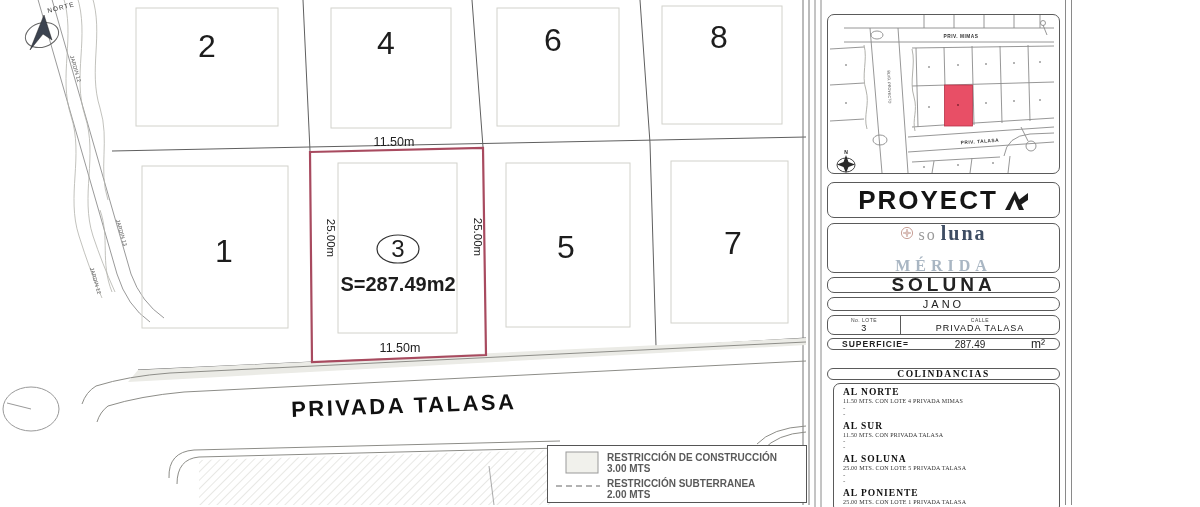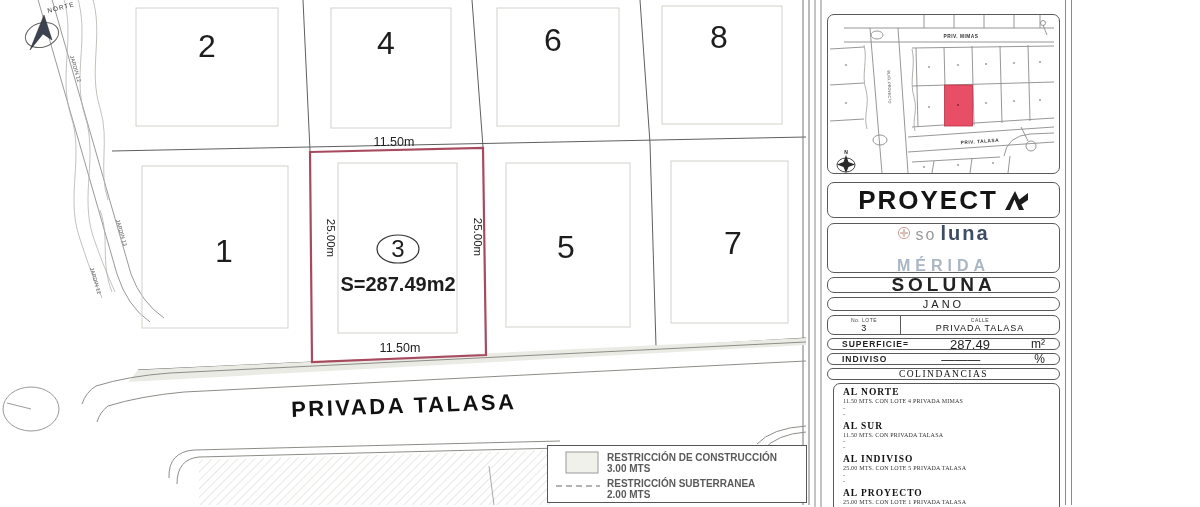--- a/index.html
+++ b/index.html
@@ -24,23 +24,23 @@
   .dev{font-size:19px;font-weight:700;letter-spacing:4px;color:#222;}
   .jano{font-size:11px;letter-spacing:3px;color:#222;}
   .lotcalle{display:flex;}
   .lot-cell{width:72px;border-right:1px solid #5a5a5a;display:flex;flex-direction:column;
             align-items:center;justify-content:center;}
   .calle-cell{flex:1;display:flex;flex-direction:column;align-items:center;justify-content:center;}
   .microlabel{font-size:5px;letter-spacing:.5px;color:#444;line-height:6px;}
   .fieldval{font-size:9px;letter-spacing:.5px;color:#111;line-height:10px;}
   .rowbox{display:flex;align-items:center;justify-content:space-between;padding:0 14px;}
   .rowlabel{font-size:8.5px;font-weight:700;letter-spacing:1px;color:#222;}
-  .rowval{font-size:13px;color:#222;}
+  .rowval{font-size:10px;color:#222;}
   .rowunit{font-size:12px;color:#222;}
-  .colind-title{font-family:"Liberation Serif",serif;font-size:9.5px;font-weight:400;
+  .colind-title{font-family:"Liberation Serif",serif;font-size:9.5px;font-weight:700;
                 letter-spacing:1.5px;color:#111;}
   .colind{padding:3px 9px;font-family:"Liberation Serif",serif;margin-left:6px;}
   .col-head{font-size:9.5px;font-weight:700;letter-spacing:1px;color:#111;line-height:10px;}
   .col-head.mt{margin-top:4px;}
   .col-detail{font-size:6px;color:#333;line-height:6.5px;margin-top:1px;letter-spacing:.2px;}
   .col-dash{font-size:7px;color:#555;line-height:6px;}
 </style>
 </head>
 <body>
 
@@ -202,21 +202,21 @@
     </div>
 
     <div class="sbox center" style="top:171px;height:36px;gap:5px;">
       <span class="proyecta-text">PROYECT</span>
       <svg width="26" height="21" viewBox="0 0 26 21">
         <path d="M2,20 L12,1 L21,20 L16,20 L11.5,9.5 L7,20 Z" fill="#1b1b1b"></path>
         <path d="M13,12 L25,3 L25,10 L16,16 Z" fill="#1b1b1b"></path>
       </svg>
     </div>
 
-    <div class="sbox col" style="top:212px;height:50px;">
+    <div class="sbox col" style="top:212px;height:50px;font-family:Liberation Serif, serif;">
       <div class="soluna-row">
         <svg width="14" height="14" viewBox="0 0 14 14" style="align-self:center">
           <circle cx="7" cy="7" r="5.6" fill="none" stroke="#c8a198" stroke-width="1"></circle>
           <path d="M7,3 Q9,7 7,11 Q5,7 7,3 M3,7 Q7,9 11,7 Q7,5 3,7" fill="none" stroke="#c8a198" stroke-width="0.7"></path>
         </svg>
         <span class="soluna-so">so</span>
         <span class="soluna-luna">luna</span>
       </div>
       <div class="merida">MÉRIDA</div>
     </div>
@@ -239,47 +239,42 @@
         <span class="fieldval" style="letter-spacing:1px">PRIVADA TALASA</span>
       </div>
     </div>
 
     <div class="sbox rowbox" style="top:327px;height:12px;">
       <span class="rowlabel">SUPERFICIE=</span>
       <span class="rowval">287.49</span>
       <span class="rowunit">m²</span>
     </div>
 
-    <div class="sbox rowbox" style="top:342px;height:12px;">
-      <span class="rowlabel">INDIVISO</span>
-      <span class="rowval">———</span>
-      <span class="rowunit">%</span>
-    </div>
 
     <div class="sbox center" style="top:357px;height:12px;">
       <span class="colind-title">COLINDANCIAS</span>
     </div>
 
     <div class="sbox colind" style="top:372px;height:130px;">
       <div class="col-head">AL NORTE</div>
       <div class="col-detail">11.50 MTS. CON LOTE 4 PRIVADA MIMAS</div>
       <div class="col-dash">-</div>
       <div class="col-dash">-</div>
 
       <div class="col-head mt">AL SUR</div>
       <div class="col-detail">11.50 MTS. CON PRIVADA TALASA</div>
       <div class="col-dash">-</div>
       <div class="col-dash">-</div>
 
-      <div class="col-head mt">AL INDIVISO</div>
+      <div class="col-head mt">AL SOLUNA</div>
       <div class="col-detail">25.00 MTS. CON LOTE 5 PRIVADA TALASA</div>
       <div class="col-dash">-</div>
       <div class="col-dash">-</div>
 
-      <div class="col-head mt">AL PROYECTO</div>
+      <div class="col-head mt">AL PONIENTE</div>
       <div class="col-detail">25.00 MTS. CON LOTE 1 PRIVADA TALASA</div>
       <div class="col-dash">-</div>
     </div>
   </div>
 
   <div class="vline" style="left:1065px;"></div>
   <div class="vline" style="left:1071px;"></div>
 </div>
 
 </body></html>

